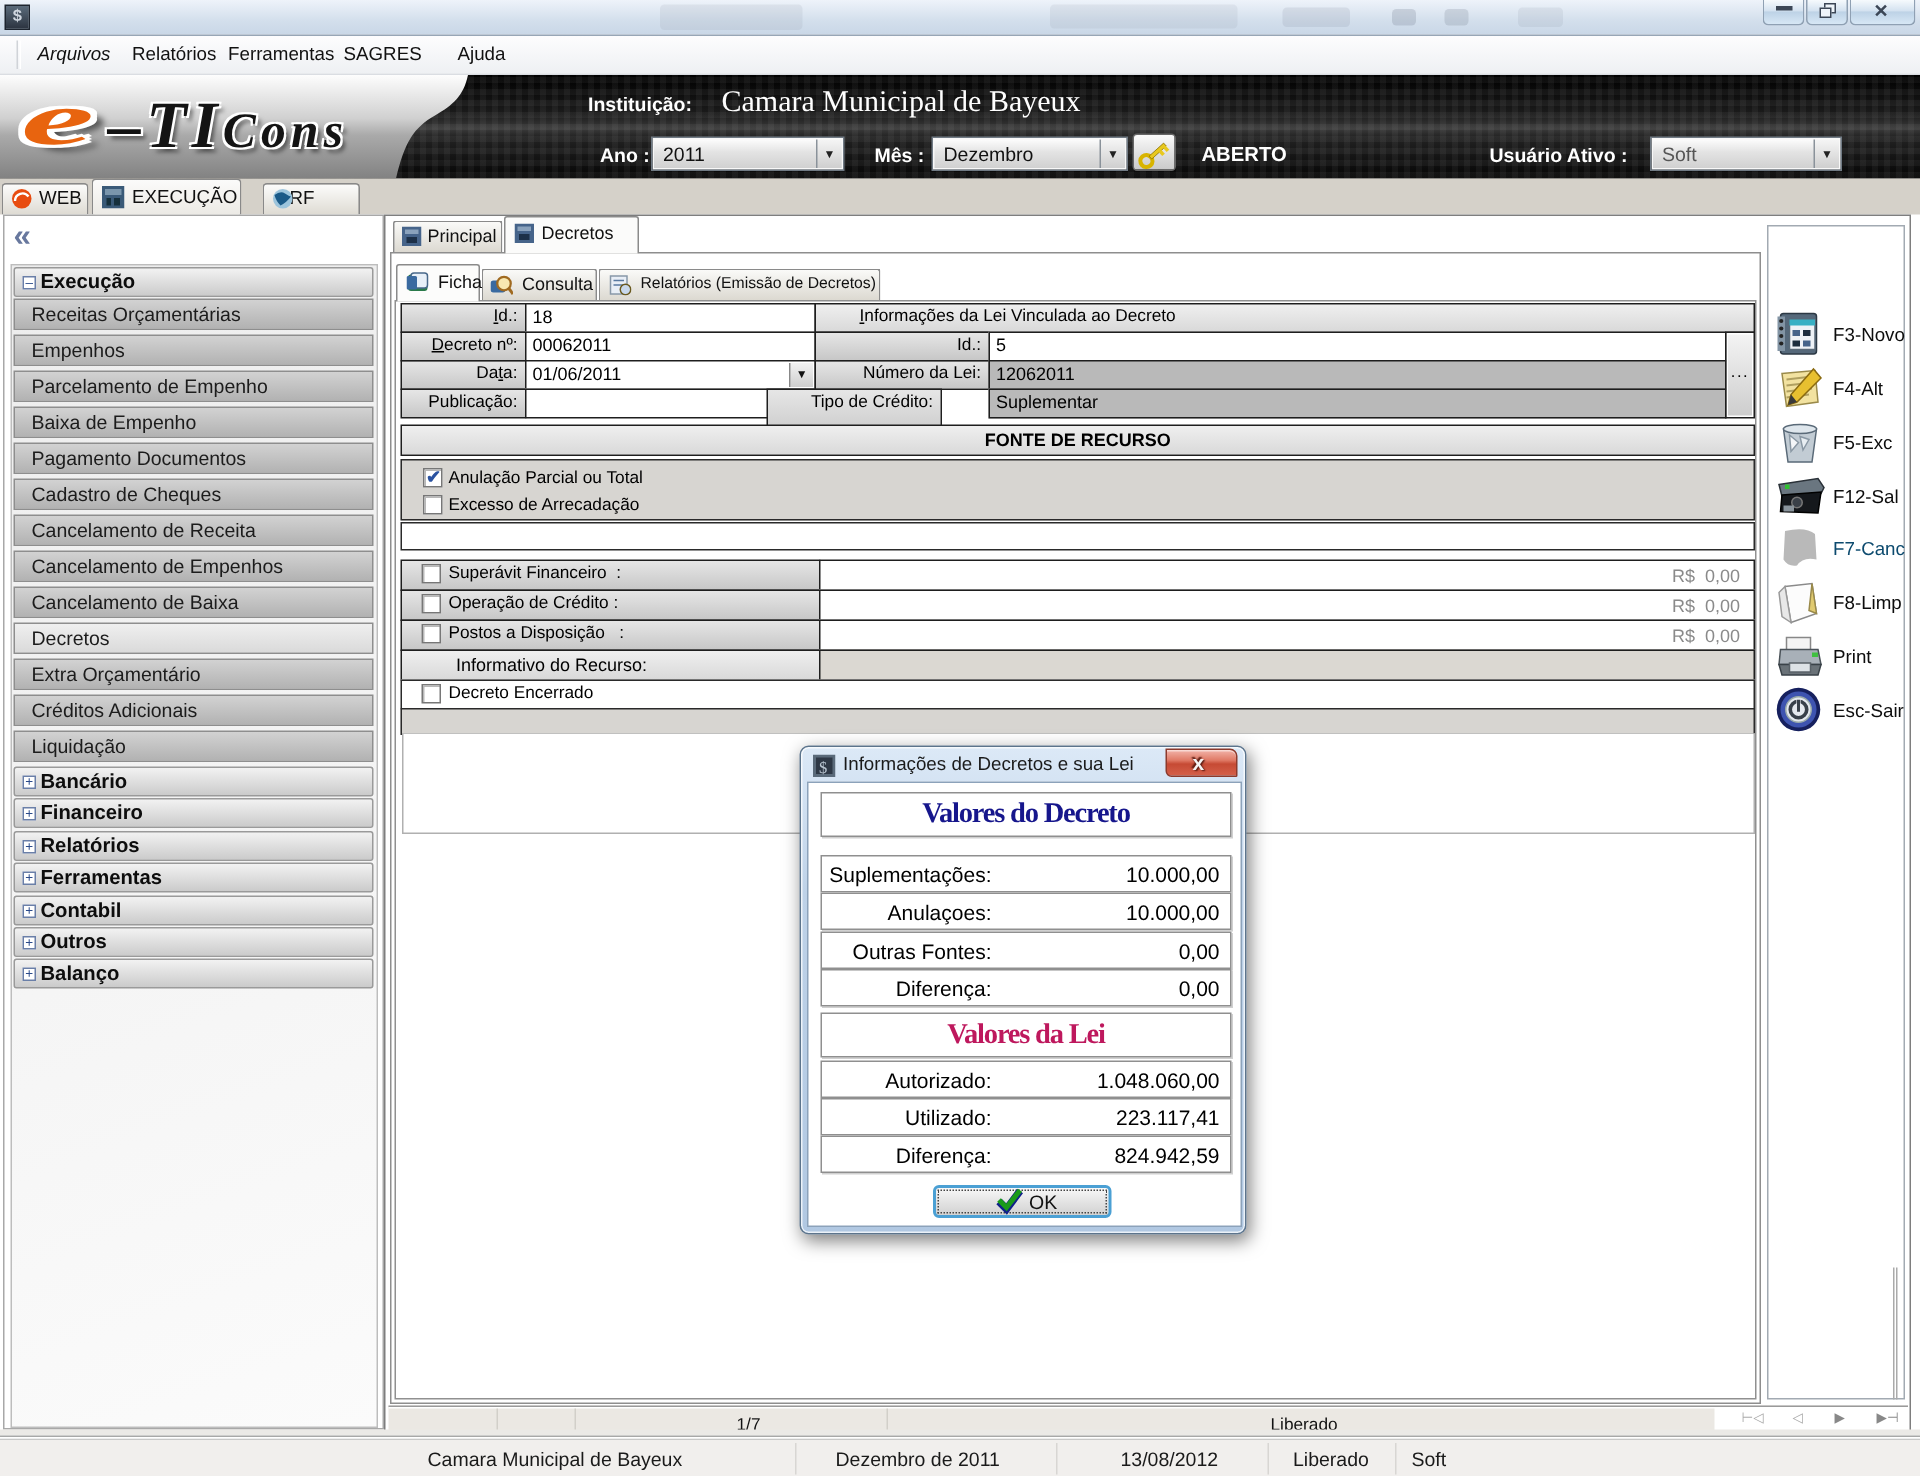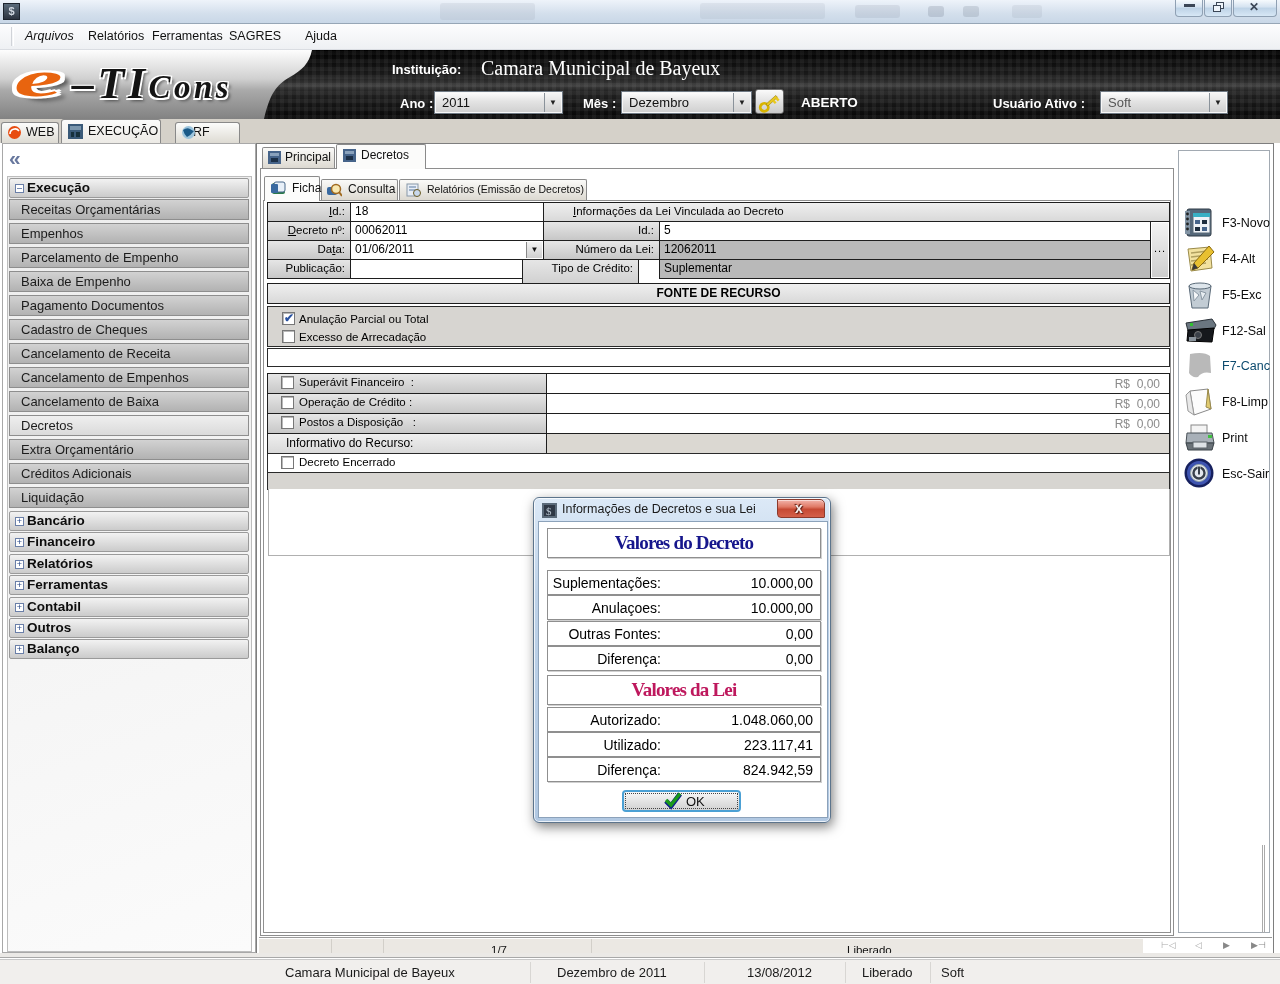--- a/index.html
+++ b/index.html
@@ -231,21 +231,21 @@
 <div class="lab" style="left:267px;top:240px;width:84px;height:20px;">Da<u>t</u>a:</div>
 <div class="val" style="left:350px;top:240px;width:194px;height:20px;">01/06/2011
   <span style="position:absolute;right:1px;top:1px;bottom:1px;width:16px;background:linear-gradient(#f2f2f2,#cfcfcf);border-left:1px solid #888;font-size:8px;text-align:center;line-height:16px;color:#111;">▼</span></div>
 <div class="lab" style="left:267px;top:259px;width:84px;height:20px;">Publicação:</div>
 <div class="val" style="left:350px;top:259px;width:194px;height:20px;"></div>
 <div class="lab labl" style="left:543px;top:202px;width:627px;height:20px;text-align:left;padding-left:29px;"><u>I</u>nformações da Lei Vinculada ao Decreto</div>
 <div class="lab" style="left:543px;top:221px;width:117px;height:20px;">Id.:</div>
 <div class="val" style="left:659px;top:221px;width:492px;height:20px;">5</div>
 <div class="lab" style="left:543px;top:240px;width:117px;height:20px;">Número da Lei:</div>
 <div class="val vgrey" style="left:659px;top:240px;width:492px;height:20px;">12062011</div>
-<div class="lab" style="left:522px;top:259px;width:117px;height:36px;">Tipo de Crédito:</div>
+<div class="lab" style="left:511px;top:259px;width:117px;height:36px;">Tipo de Crédito:</div>
 <div class="val vgrey" style="left:659px;top:259px;width:492px;height:20px;">Suplementar</div>
 <div style="position:absolute;left:1150px;top:221px;width:20px;height:58px;background:linear-gradient(#f4f4f4,#cdcdcd);border:1px solid #1e1e1e;box-shadow:inset 0 0 0 1px #fff;font-size:11px;text-align:center;line-height:52px;color:#000;letter-spacing:1px;">...</div>
 
 <div class="lab labl" style="left:267px;top:283px;width:903px;height:21px;text-align:center;padding-right:0;font-weight:bold;font-size:12px;line-height:19px;">FONTE DE RECURSO</div>
 <div style="position:absolute;left:267px;top:306px;width:903px;height:41px;background:#d7d5d1;border:1px solid #2a2a2a;"></div>
 <div class="cb" style="left:282px;top:312px;">
     <span class="ck">✔</span>
   </div>
 <span class="cblab" style="left:299px;top:313px;">Anulação Parcial ou Total</span>
 <div class="cb" style="left:282px;top:330px;"></div>
@@ -260,21 +260,21 @@
 <div class="lab" style="left:267px;top:393px;width:280px;height:21px;"></div>
 <div class="cb" style="left:281px;top:396px;"></div>
 <span class="cblab" style="left:299px;top:396px;">Operação de Crédito :</span>
 <div class="val" style="left:546px;top:393px;width:624px;height:21px;"></div>
 <span class="rs" style="left:1050px;top:397px;width:110px;">R$&nbsp; 0,00</span>
 <div class="lab" style="left:267px;top:413px;width:280px;height:21px;"></div>
 <div class="cb" style="left:281px;top:416px;"></div>
 <span class="cblab" style="left:299px;top:416px;">Postos a Disposição&nbsp; &nbsp;:</span>
 <div class="val" style="left:546px;top:413px;width:624px;height:21px;"></div>
 <span class="rs" style="left:1050px;top:417px;width:110px;">R$&nbsp; 0,00</span>
-<div class="lab labl" style="left:267px;top:433px;width:280px;height:21px;text-align:left;padding-left:18px;line-height:18px;font-size:12px;">Informativo do Recurso:</div>
+<div class="lab labl" style="left:267px;top:433px;width:280px;height:21px;text-align:left;padding-left:36px;line-height:18px;font-size:12px;">Informativo do Recurso:</div>
 <div class="val" style="left:546px;top:433px;width:624px;height:21px;background:#dbd8d2;"></div>
 <div style="position:absolute;left:267px;top:453px;width:903px;height:20px;background:#fff;border:1px solid #2a2a2a;"></div>
 <div class="cb" style="left:281px;top:456px;"></div>
 <span class="cblab" style="left:299px;top:456px;">Decreto Encerrado</span>
 <div style="position:absolute;left:267px;top:472px;width:903px;height:18px;background:#d7d5d1;border:1px solid #2a2a2a;"></div>
 <div style="position:absolute;left:268px;top:489px;width:902px;height:67px;background:#fff;border:1px solid #b0b0b0;border-top:none;"></div>
 
 <div style="position:absolute;left:259px;top:937px;width:1013px;height:17px;background:#ebe8e3;border-top:1px solid #9a9a9a;box-shadow:inset 0 1px 0 #fff;">
   <div style="position:absolute;left:72px;top:1px;width:1px;height:16px;background:#d2cfc9;"></div>
   <div style="position:absolute;left:124px;top:1px;width:1px;height:16px;background:#d2cfc9;"></div>

